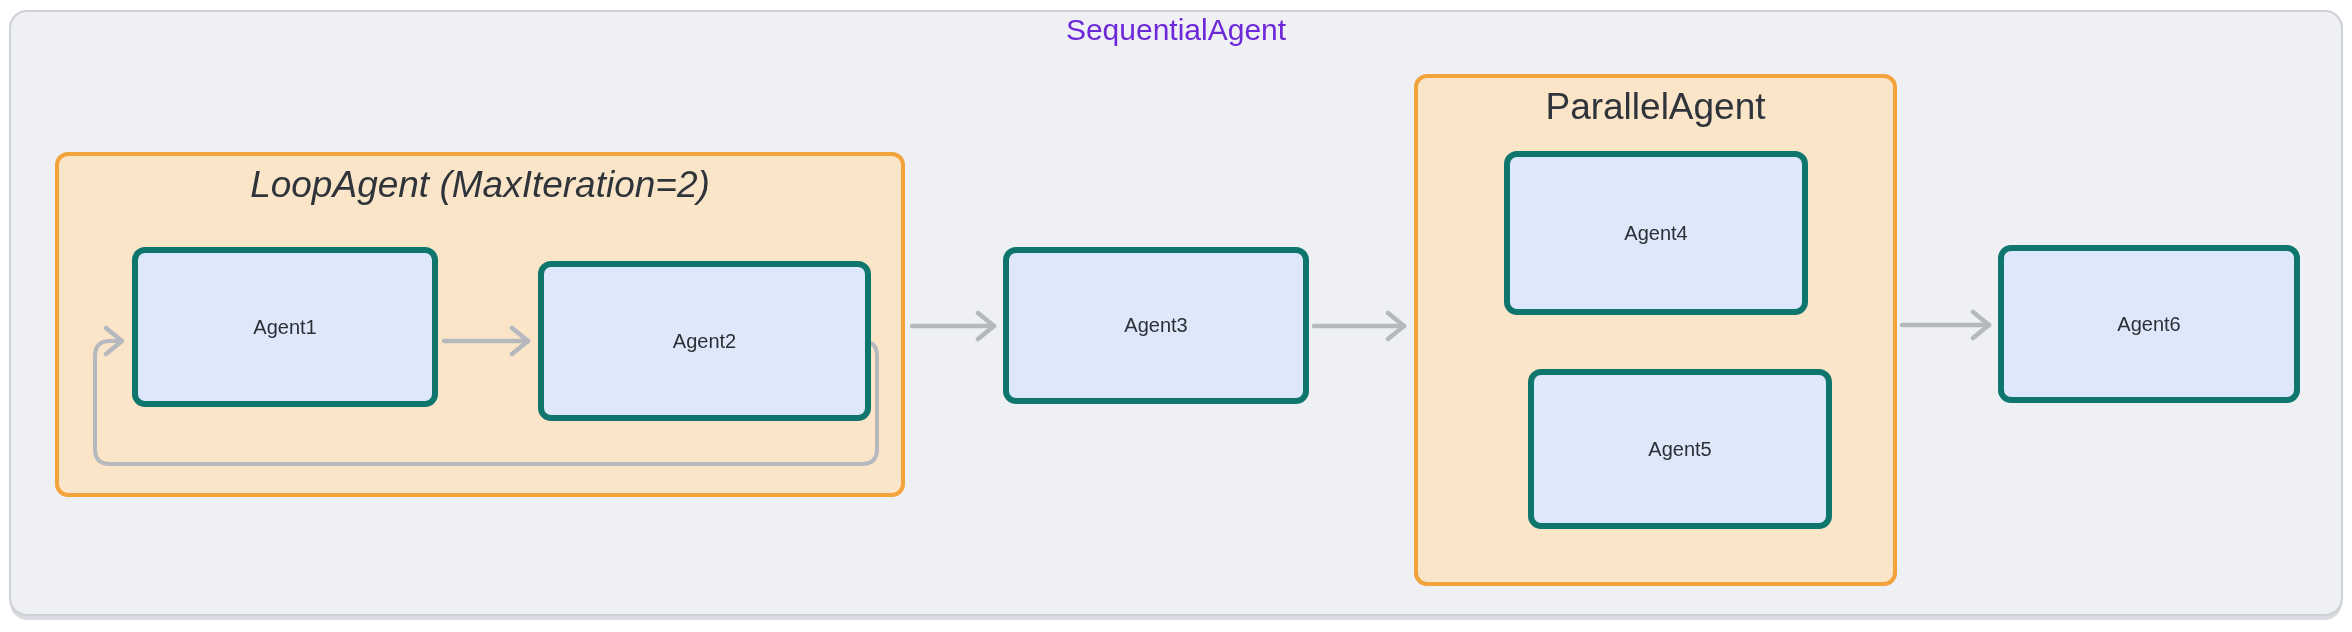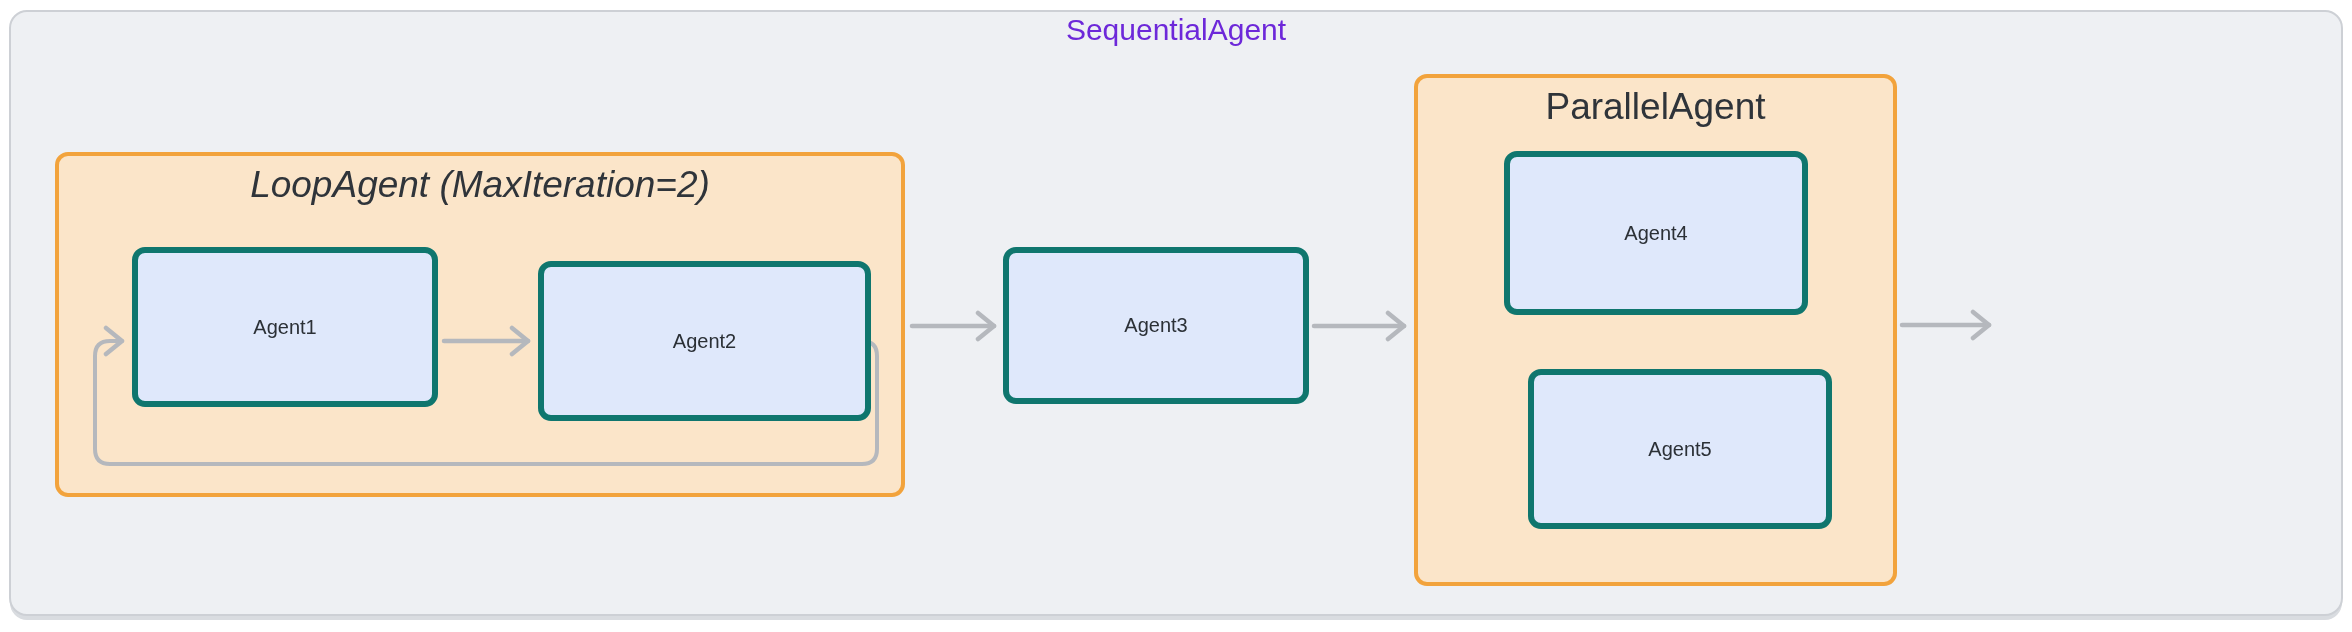--- a/index.html
+++ b/index.html
@@ -104,14 +104,15 @@
   <div class="node" style="left:132px; top:247px; width:306px; height:160px;">Agent1</div>
 
   <div class="node" style="left:538px; top:261px; width:333px; height:160px;">Agent2</div>
 
   <div class="node" style="left:1003px; top:247px; width:306px; height:157px;">Agent3</div>
 
   <div class="node" style="left:1504px; top:151px; width:304px; height:164px;">Agent4</div>
 
   <div class="node" style="left:1504px; top:369px; width:304px; height:160px;margin-left:24px;">Agent5</div>
 
+  <div class="node" style="left:1998px; top:245px; width:302px; height:158px;">Agent6</div>
 
 </div>
 
 </body></html>

